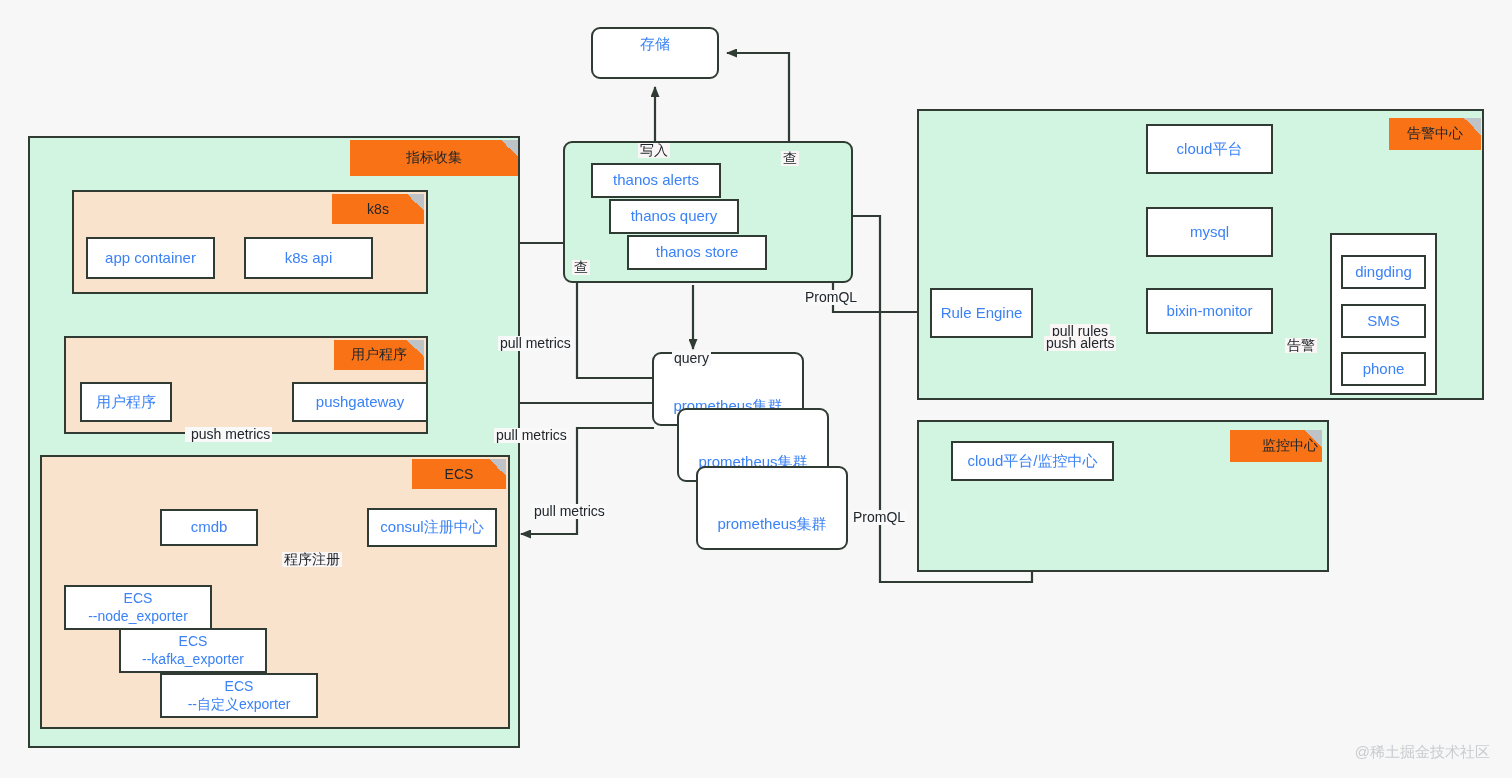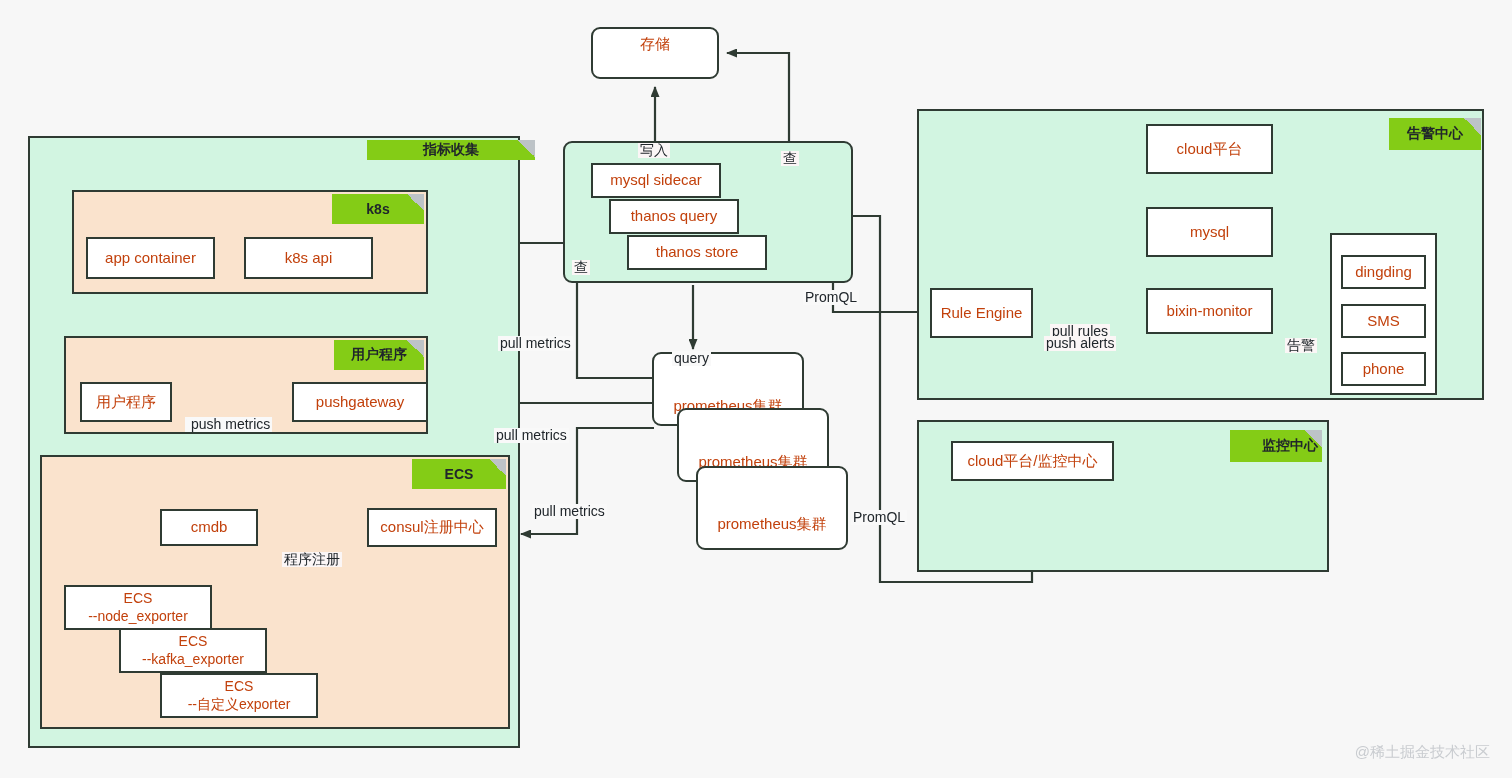--- a/index.html
+++ b/index.html
@@ -1,29 +1,29 @@
 <!DOCTYPE html>
 <html><head>
 <meta charset="utf-8">
 <style>
   html,body{margin:0;padding:0;background:#f7f7f7;}
   body{font-family:"Liberation Sans","DejaVu Sans",sans-serif;}
   #stage{position:relative;width:1512px;height:778px;background:#f7f7f7;overflow:hidden;}
   #svgroot{position:absolute;left:0;top:0;width:1512px;height:778px;}
   .node{position:absolute;box-sizing:border-box;background:#ffffff;border:2px solid #2f3b33;
         display:flex;align-items:center;justify-content:center;text-align:center;
-        font-size:15px;color:#c2410c;line-height:1.25;white-space:pre-line;z-index:6;}
+        font-size:15px;color:#3b82f6;line-height:1.25;white-space:pre-line;z-index:6;}
   .node.round{border-radius:9px;}
   .group{position:absolute;box-sizing:border-box;border:2px solid #2f3b33;z-index:2;}
   .group.green{background:#d2f5e1;}
   .group.peach{background:#fae3cd;}
   .group.plainwhite{background:#ffffff;}
-  .tab{position:absolute;box-sizing:border-box;background:#84cc16;
+  .tab{position:absolute;box-sizing:border-box;background:#f97316;
        display:flex;align-items:center;justify-content:center;
-       font-size:14px;color:#20262b;z-index:7;font-weight:bold;}
+       font-size:14px;color:#20262b;z-index:7;}
   .tab .fold{position:absolute;right:0;top:0;width:17px;height:17px;
        background:linear-gradient(225deg,#bdc3c7 0 50%,transparent 50% 100%);}
   .elabel{position:absolute;background:#f9f9f9;font-size:14px;color:#20262b;
        padding:0 2px;z-index:8;white-space:nowrap;line-height:1.1;margin-top:33px;}
   .elabel.cn{background:#fbf6f6;}
   .watermark{position:absolute;right:22px;bottom:16px;font-size:15px;color:#c9ccd0;z-index:20;}
   .edge{fill:none;stroke:#2f3b33;stroke-width:2.2;}
   .head{fill:#2f3b33;}
   .dblarrow{fill:#ffffff;stroke:#2f3b33;stroke-width:2.2;}
 </style>
@@ -85,21 +85,21 @@
 
     <path class="edge" d="M1033,325 L1132,325" marker-end="url(#ah)"></path>
 
     <path class="edge" d="M1275,311 L1319,311" marker-end="url(#ah)"></path>
 
     <path class="dblarrow" d="M1209,176 L1218,190 L1213,190 L1213,196 L1218,196 L1209,210 L1200,196 L1205,196 L1205,190 L1200,190 z"></path>
 
     <path class="dblarrow" d="M1209,256 L1218,270 L1213,270 L1213,276 L1218,276 L1209,290 L1200,276 L1205,276 L1205,270 L1200,270 z"></path>
   </svg>
 
-  <div class="tab" style="left:350px;top:140px;width:168px;height:20px;margin-left:17px;">
+  <div class="tab" style="left:350px;top:140px;width:168px;height:36px;">
     <span>指标收集</span>
     <span class="fold"></span>
   </div>
   <div class="tab" style="left:332px;top:194px;width:92px;height:30px;">
     <span>k8s</span>
     <span class="fold"></span>
   </div>
   <div class="tab" style="left:334px;top:340px;width:90px;height:30px;">
     <span>用户程序</span>
     <span class="fold"></span>
@@ -128,21 +128,21 @@
 
   <div class="node" style="left:64px;top:585px;width:148px;height:45px;font-size:14px;">ECS
 --node_exporter</div>
   <div class="node" style="left:119px;top:628px;width:148px;height:45px;font-size:14px;">ECS
 --kafka_exporter</div>
   <div class="node" style="left:160px;top:673px;width:158px;height:45px;font-size:14px;">ECS
 --自定义exporter</div>
 
   <div class="node round" style="left:591px;top:27px;width:128px;height:52px;align-items:flex-start;padding-top:6px;">存储</div>
 
-  <div class="node" style="left:591px;top:163px;width:130px;height:35px;z-index:6;">mysql sidecar</div>
+  <div class="node" style="left:591px;top:163px;width:130px;height:35px;z-index:6;">thanos alerts</div>
   <div class="node" style="left:609px;top:199px;width:130px;height:35px;z-index:7;">thanos query</div>
   <div class="node" style="left:627px;top:235px;width:140px;height:35px;z-index:8;">thanos store</div>
 
   <div class="node round" style="left:652px;top:352px;width:152px;height:74px;align-items:flex-end;padding-bottom:8px;z-index:6;">prometheus集群</div>
   <div class="node round" style="left:677px;top:408px;width:152px;height:74px;align-items:flex-end;padding-bottom:8px;z-index:7;">prometheus集群</div>
   <div class="node round" style="left:696px;top:466px;width:152px;height:84px;align-items:flex-end;padding-bottom:14px;z-index:8;">prometheus集群</div>
 
   <div class="node" style="left:1146px;top:124px;width:127px;height:50px;">cloud平台</div>
   <div class="node" style="left:930px;top:288px;width:103px;height:50px;">Rule Engine</div>
   <div class="node" style="left:1146px;top:207px;width:127px;height:50px;">mysql</div>
@@ -158,21 +158,21 @@
   <div class="elabel cn" style="left:781px;top:118px;">查</div>
   <div class="elabel cn" style="left:572px;top:227px;">查</div>
   <div class="elabel" style="left:803px;top:257px;">PromQL</div>
   <div class="elabel" style="left:851px;top:477px;">PromQL</div>
   <div class="elabel" style="left:672px;top:318px;">query</div>
 
   <div class="elabel" style="left:498px;top:303px;">pull metrics</div>
   <div class="elabel" style="left:494px;top:395px;">pull metrics</div>
   <div class="elabel" style="left:532px;top:471px;">pull metrics</div>
 
-  <div class="elabel" style="left:185px;top:384px;padding-left:6px;">push metrics</div>
+  <div class="elabel" style="left:185px;top:394px;padding-left:6px;">push metrics</div>
   <div class="elabel cn" style="left:282px;top:519px;">程序注册</div>
 
   <div class="elabel cn" style="left:1050px;top:291px;">pull rules</div>
   <div class="elabel cn" style="left:1044px;top:303px;">push alerts</div>
   <div class="elabel cn" style="left:1285px;top:305px;">告警</div>
 
   <div class="watermark">@稀土掘金技术社区</div>
 </div>
 
 </body></html>

